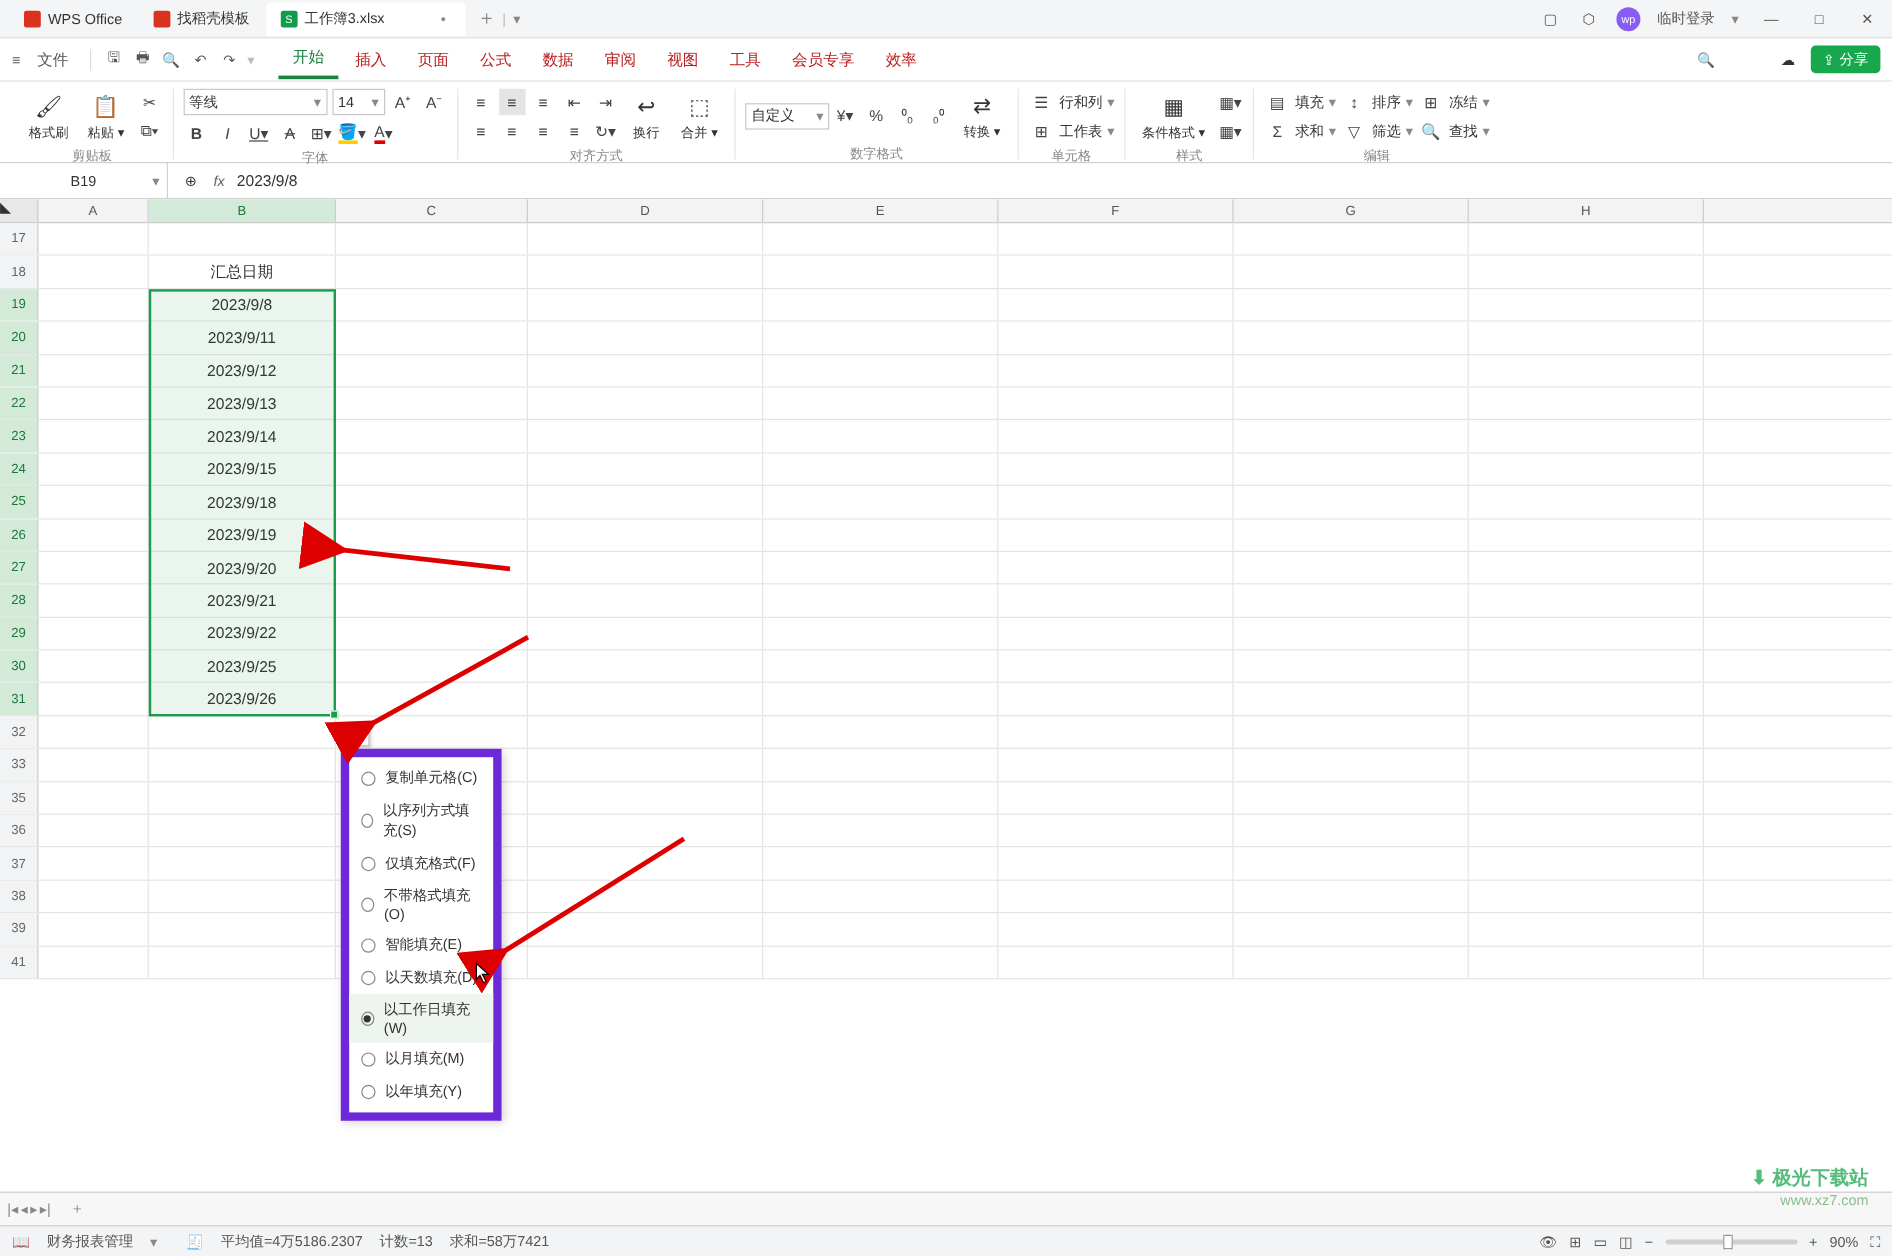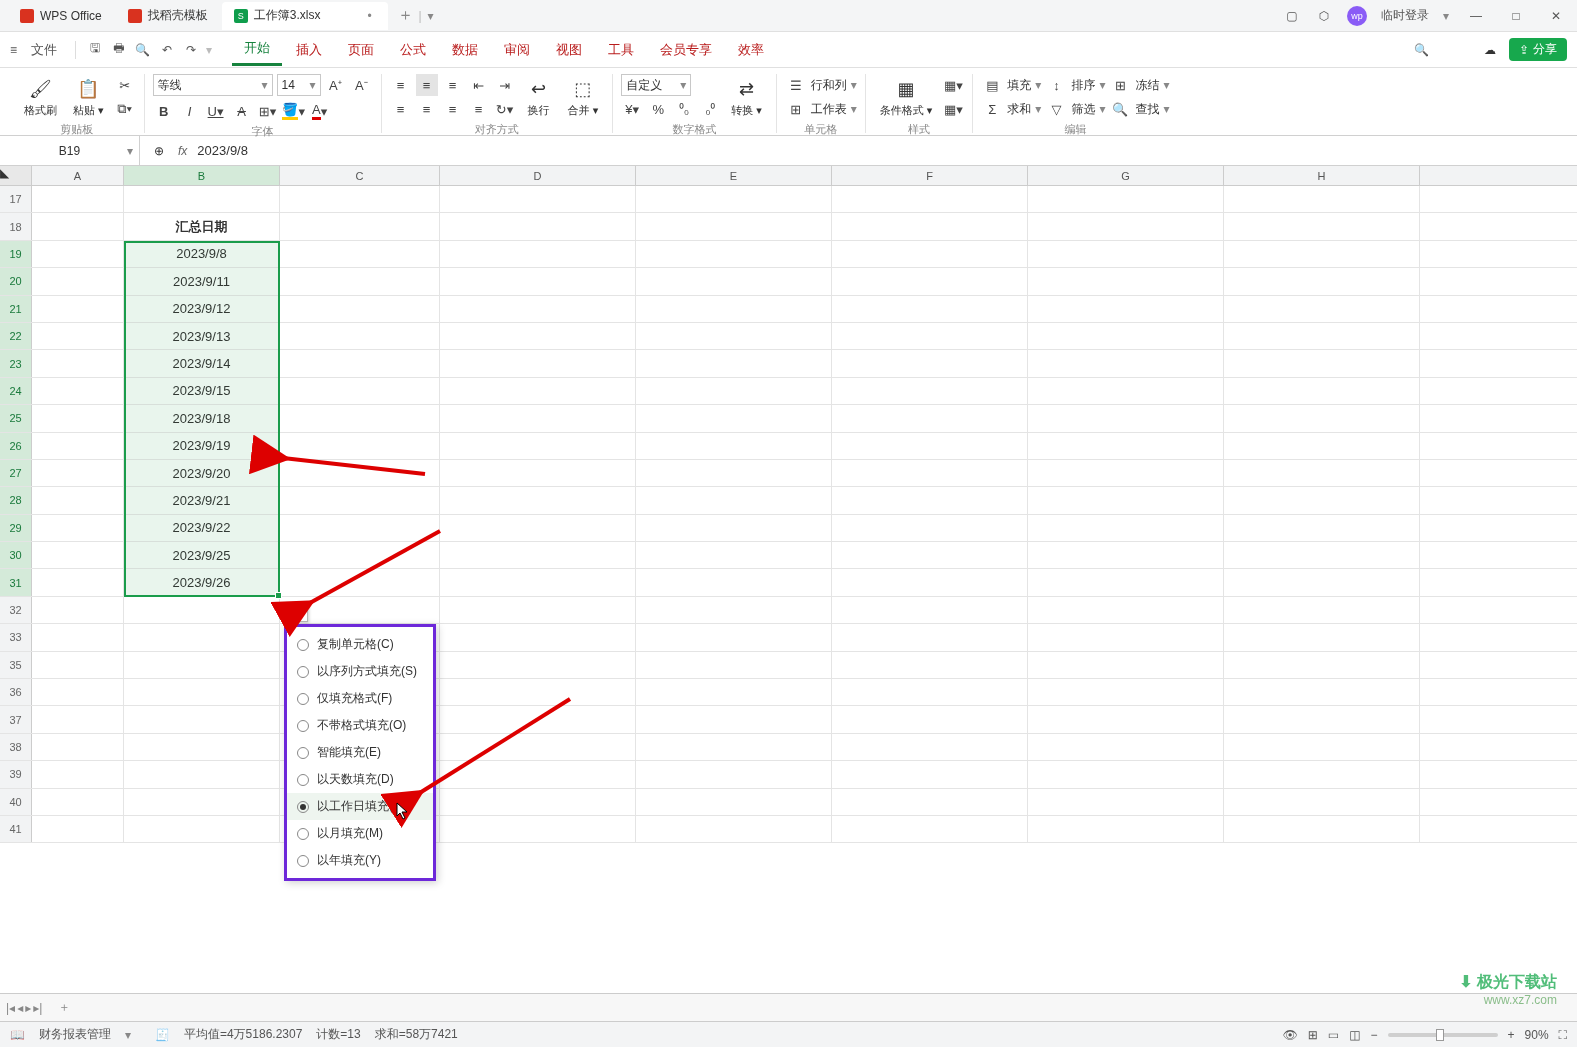--- a/index.html
+++ b/index.html
@@ -47,26 +47,26 @@
 .col-headers{display:flex;height:20px;background:#f2f3f4;border-bottom:1px solid #ccc}
 .corner{width:32px;border-right:1px solid #ccc;background:#e8e8e8}
 .ch{border-right:1px solid #ccc;text-align:center;font-size:11px;color:#555;line-height:20px}
 .chA{width:92px}.chB{width:156px}.chC{width:160px}.chD{width:196px}.chE{width:196px}.chF{width:196px}.chG{width:196px}.chH{width:196px}
 .grid-body{position:absolute;top:20px;left:0;right:0;bottom:0}
 .row{display:flex;height:27.4px;border-bottom:1px solid #e4e4e4}
 .rh{width:32px;background:#f2f3f4;border-right:1px solid #ccc;text-align:center;font-size:11px;color:#666;display:flex;align-items:center;justify-content:center}
 .rh.sel{background:#d4ead9;color:#1a7a3c}
 .cell{border-right:1px solid #e4e4e4;display:flex;align-items:center;justify-content:center;font-size:13px;color:#333}
 .cA{width:92px}.cB{width:156px}.cC{width:160px}.cD{width:196px}.cE{width:196px}.cF{width:196px}.cG{width:196px}.cH{width:196px}
-.cell.header-cell{font-weight:700}
+.cell.header-cell{font-weight:400}
 .sel-range{position:absolute;border:2px solid #1a9c4b;background:rgba(26,156,75,0.06);pointer-events:none}
 .fill-handle{position:absolute;right:-4px;bottom:-4px;width:7px;height:7px;background:#1a9c4b;border:1px solid #fff}
 .autofill-btn{position:absolute;background:#fff;border:1px solid #b8b8b8;width:24px;height:20px;display:flex;align-items:center;justify-content:center;box-shadow:1px 1px 3px rgba(0,0,0,.2)}
 .autofill-btn .dd{font-size:8px;color:#666;margin-left:2px}
-.autofill-menu{position:absolute;background:#fff;border:3px solid #6d28d9;box-shadow:2px 2px 8px rgba(0,0,0,.18);padding:4px 0;width:152px}
+.autofill-menu{position:absolute;background:#fff;border:7px solid #6d28d9;box-shadow:2px 2px 8px rgba(0,0,0,.18);padding:4px 0;width:134px}
 .af-item{display:flex;align-items:center;padding:5px 10px;font-size:12px;gap:8px;cursor:pointer}
 .af-item.selected{background:#eef5ef}
 .radio{width:12px;height:12px;border:1px solid #888;border-radius:50%;display:flex;align-items:center;justify-content:center}
 .radio.on::after{content:"";width:6px;height:6px;background:#333;border-radius:50%}
 .cursor-arrow{position:absolute;width:14px;height:18px;pointer-events:none}
 .red-arrow{position:absolute;pointer-events:none}
 .sheet-tabs{position:absolute;bottom:26px;left:0;right:0;height:28px;border-top:1px solid #ccc;display:flex;align-items:center;background:#f7f7f7;font-size:12px}
 .sheet-nav{display:flex;gap:2px;padding:0 6px;color:#888}
 .sheet-tab{padding:4px 12px;border-right:1px solid #ddd;color:#444;cursor:pointer}
 .sheet-tab.active{background:#fff;color:#17833e;border-top:2px solid #17833e}
@@ -220,21 +220,21 @@
       <div class="big-btn">
           <span class="ic">⬚</span>
           <span><span>合并</span> ▾</span>
         </div>
     </div>
     <div class="rgroup-label">对齐方式</div>
   </div>
 
   <div class="rgroup">
     <div class="rgroup-body">
-      <div style="display:flex;flex-direction:column;gap:2px">
+      <div style="display:flex;flex-direction:row;gap:2px">
         <div class="combo" style="width:70px">
             <span>自定义</span>
             <span class="dd">▾</span>
           </div>
         <div class="font-row">
           <span class="sm-btn">¥▾</span>
           <span class="sm-btn">%</span>
           <span class="sm-btn">⁰₀</span>
           <span class="sm-btn">₀⁰</span>
         </div>
@@ -573,31 +573,20 @@
         <div class="cell cB"></div>
         <div class="cell cC"></div>
         <div class="cell cD"></div>
         <div class="cell cE"></div>
         <div class="cell cF"></div>
         <div class="cell cG"></div>
         <div class="cell cH"></div>
       </div>
       <div class="row">
         <div class="rh">39</div>
-        <div class="cell cA"></div>
-        <div class="cell cB"></div>
-        <div class="cell cC"></div>
-        <div class="cell cD"></div>
-        <div class="cell cE"></div>
-        <div class="cell cF"></div>
-        <div class="cell cG"></div>
-        <div class="cell cH"></div>
-      </div>
-      <div class="row">
-        <div class="rh">40</div>
         <div class="cell cA"></div>
         <div class="cell cB"></div>
         <div class="cell cC"></div>
         <div class="cell cD"></div>
         <div class="cell cE"></div>
         <div class="cell cF"></div>
         <div class="cell cG"></div>
         <div class="cell cH"></div>
       </div>
       <div class="row">

